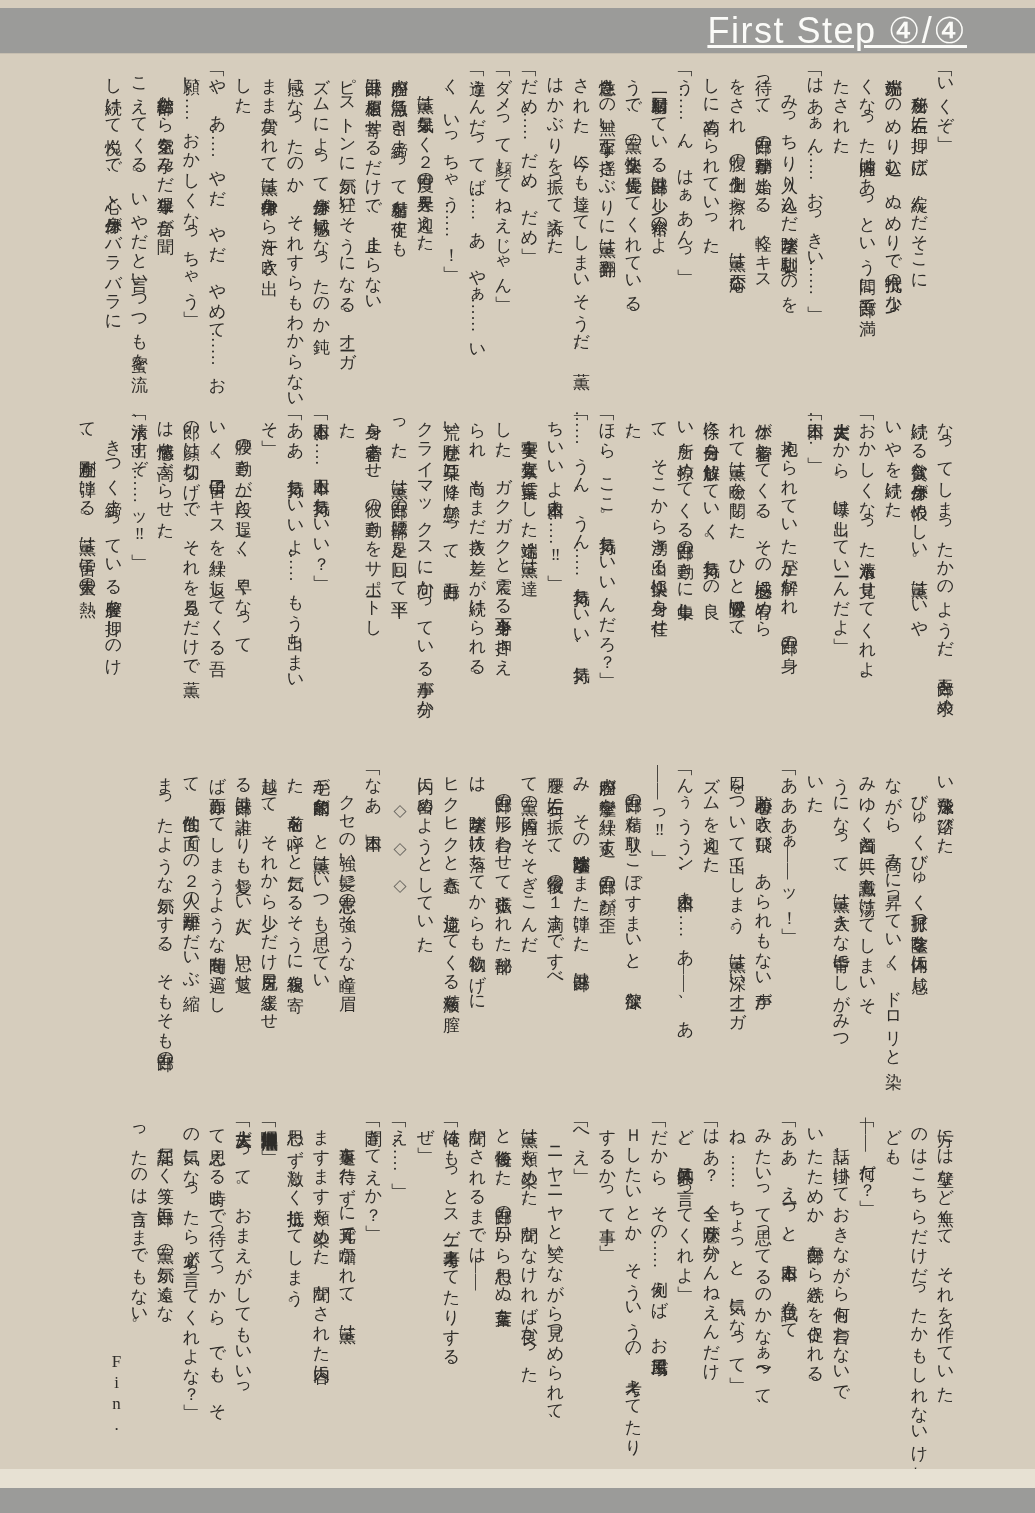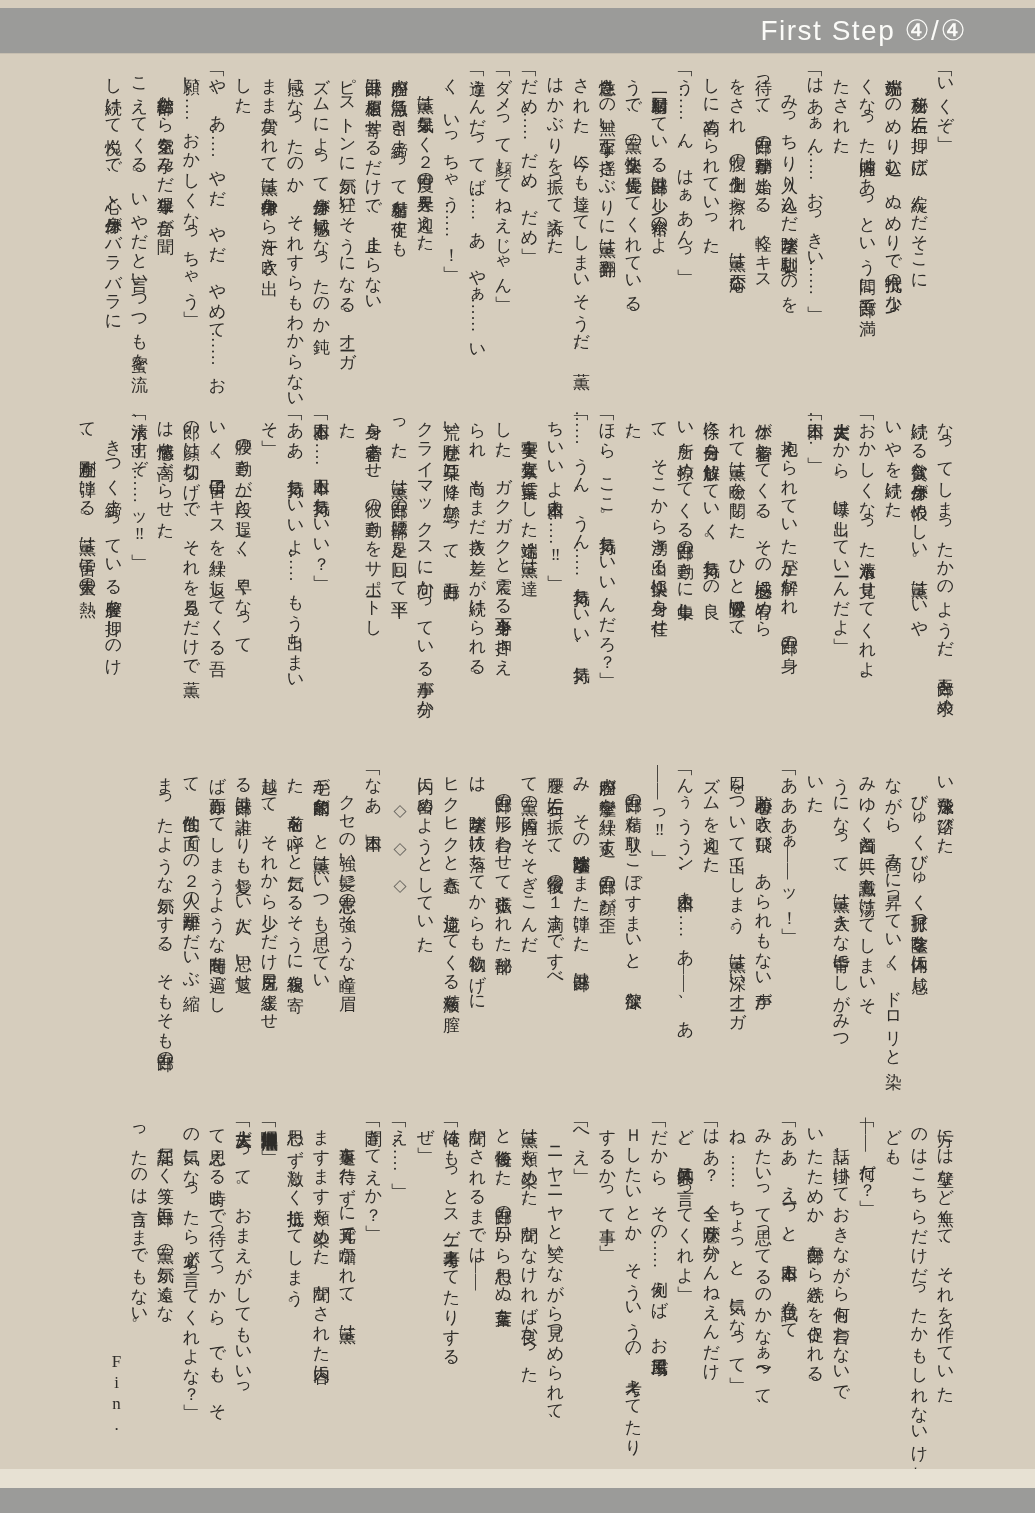--- a/index.html
+++ b/index.html
@@ -13,23 +13,24 @@
   .topbar {
     position:absolute; left:0; top:8px;
     width:1035px; height:45px;
     background:#9b9b99;
     display:flex; align-items:center; justify-content:flex-end;
     padding-right:68px; box-sizing:border-box;
     box-shadow:0 1px 0 #c6beb0;
   }
   .topbar .title {
     color:#fbfbf8;
-    font-size:28px;
+    font-size:36px;
     font-family:"Liberation Sans","DejaVu Sans",sans-serif;
     letter-spacing:1.5px;
+    text-decoration:underline;
   }
   .band {
     position:absolute;
     right:77px;
     height:334px;
     writing-mode:vertical-rl;
     text-orientation:mixed;
     color:#2e2c29;
     font-size:17px;
   }

